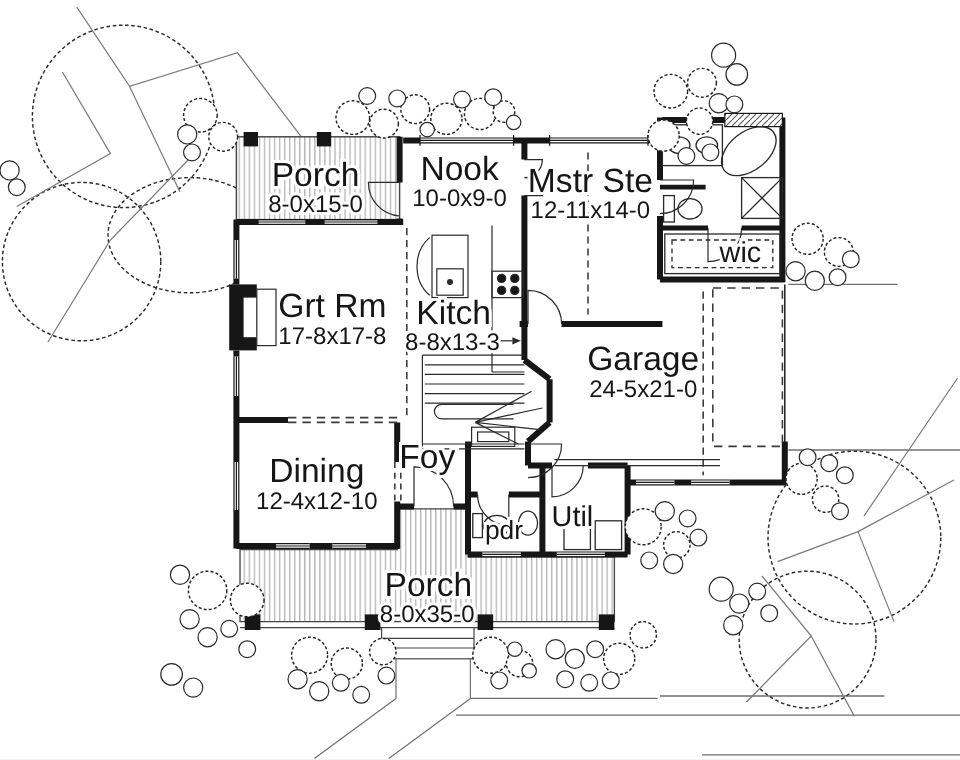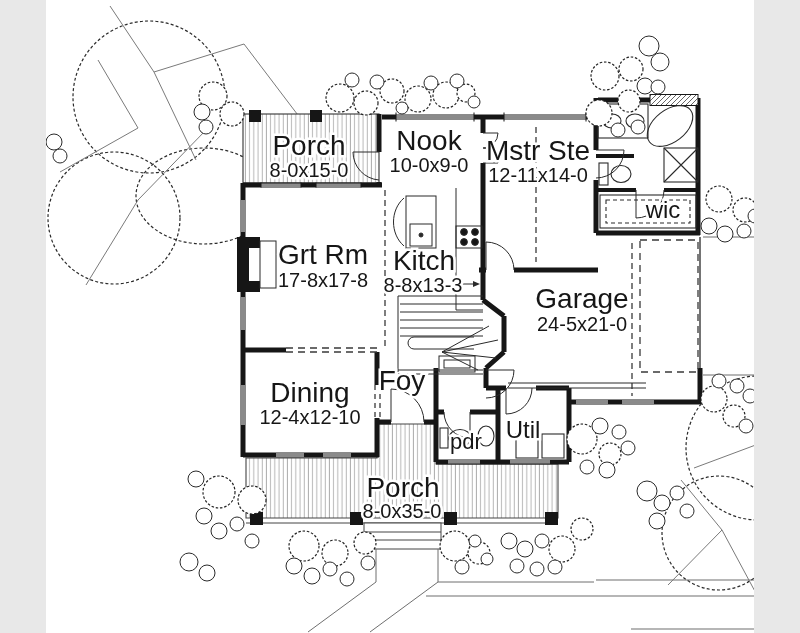--- a/index.html
+++ b/index.html
@@ -1,18 +1,18 @@
 <!DOCTYPE html>
 <html><head>
 <meta charset="utf-8">
 <style>
   html,body{margin:0;padding:0;background:#e8e8e8;}
   .canvas{
     position:relative;
-    width:708px;height:633px;
+    width:800px;height:633px;
     margin:0 auto;
     background:#ffffff;
     overflow:hidden;
     font-family:"Liberation Sans", sans-serif;
   }
   svg{display:block}
   .room-label{
     font-family:"Liberation Sans", sans-serif;
     fill:#161616;
     stroke:#ffffff;stroke-width:5;paint-order:stroke;

